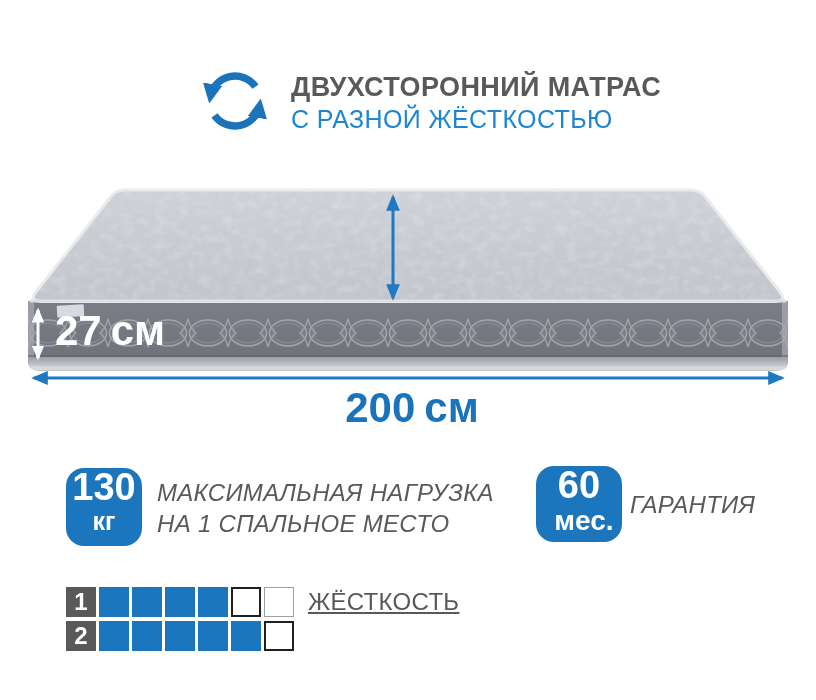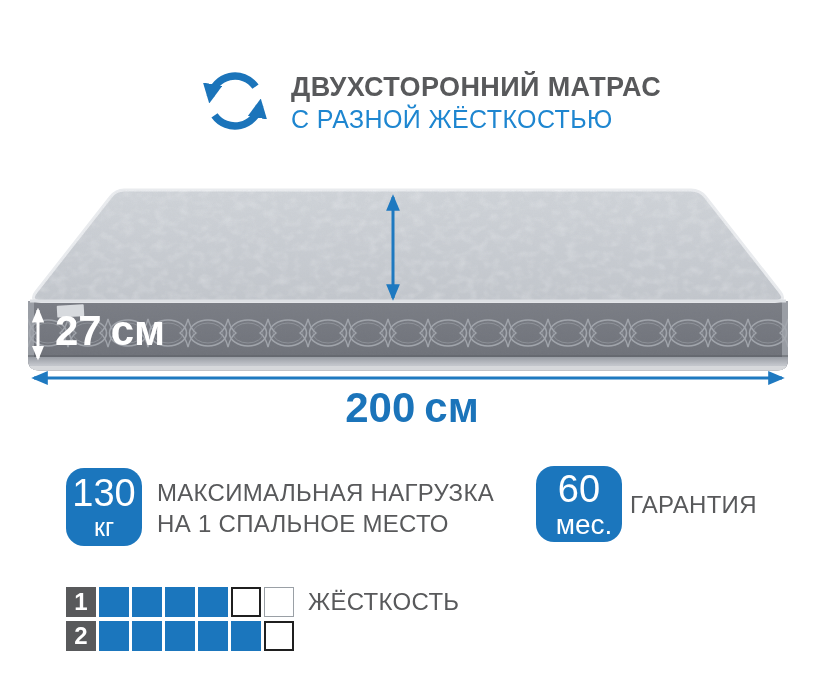--- a/index.html
+++ b/index.html
@@ -24,45 +24,45 @@
   .mattress-svg{position:absolute;left:0;top:160px;width:816px;height:235px;}
 
   .dim{position:absolute;font-weight:bold;line-height:1;white-space:nowrap;}
   .dim .u{margin-left:9px;}
   .dim-height{left:402px;top:219px;font-size:42px;color:var(--blue);}
   .dim-thick{left:55px;top:310px;font-size:42px;color:#ffffff;}
   .dim-width{left:0;top:387px;width:824px;text-align:center;font-size:42px;color:var(--blue);}
 
   
   .badge{position:absolute;background:var(--cell-blue);border-radius:18px;color:#fff;
-         display:flex;flex-direction:column;align-items:center;justify-content:center;
-         text-align:center;font-weight:normal;}
+         display:flex;flex-direction:column;align-items:center;
+         text-align:center;font-weight:bold;}
   .badge-load{left:66px;top:468px;width:76px;height:78px;}
   .badge-war{left:536px;top:466px;width:86px;height:76px;}
   .badge .val{font-size:38px;line-height:1;}
   .badge .unit{font-size:25px;line-height:1;margin-top:3px;}
   .badge-war .unit{font-size:28px;margin-left:10px;}
   .feat-label{position:absolute;color:var(--dark-gray);font-size:24px;line-height:31px;
-              letter-spacing:0.3px;white-space:nowrap;}
+              letter-spacing:0.3px;white-space:nowrap;font-style:italic;}
   .feat-load-label{left:157px;top:477px;}
   .feat-war-label{left:630px;top:489px;}
 
   
   .scale{position:absolute;left:66px;top:587px;display:flex;flex-direction:column;gap:4px;}
   .scale-row{display:flex;align-items:center;gap:0;}
   .scale-row .cells{display:flex;gap:3px;}
   .cell{width:30px;height:30px;}
   .cell.num{background:var(--dark-gray);color:#fff;font-size:24px;font-weight:bold;
             display:flex;align-items:center;justify-content:center;}
   .cell.filled{background:var(--cell-blue);}
   .cell.empty{background:#fff;}
   .cell.empty.strong{border:2px solid #1f1f1f;}
   .cell.empty.light{border:1px solid #9aa0a6;}
   .scale-label{margin-left:14px;color:var(--dark-gray);font-size:24px;letter-spacing:0.3px;
-               white-space:nowrap;}
+               white-space:nowrap;text-decoration:underline;}
 </style>
 </head>
 <body>
 
 <div class="page">
 
   <svg class="hdr-icon" viewBox="0 0 64 64" aria-hidden="true">
     <defs>
       <marker id="mI" viewBox="0 0 10 10" refX="6.5" refY="5" markerWidth="2.6" markerHeight="2.6" orient="auto" markerUnits="strokeWidth">
         <path d="M0,0 L10,5 L0,10 Z" fill="#1b74ba"></path>

